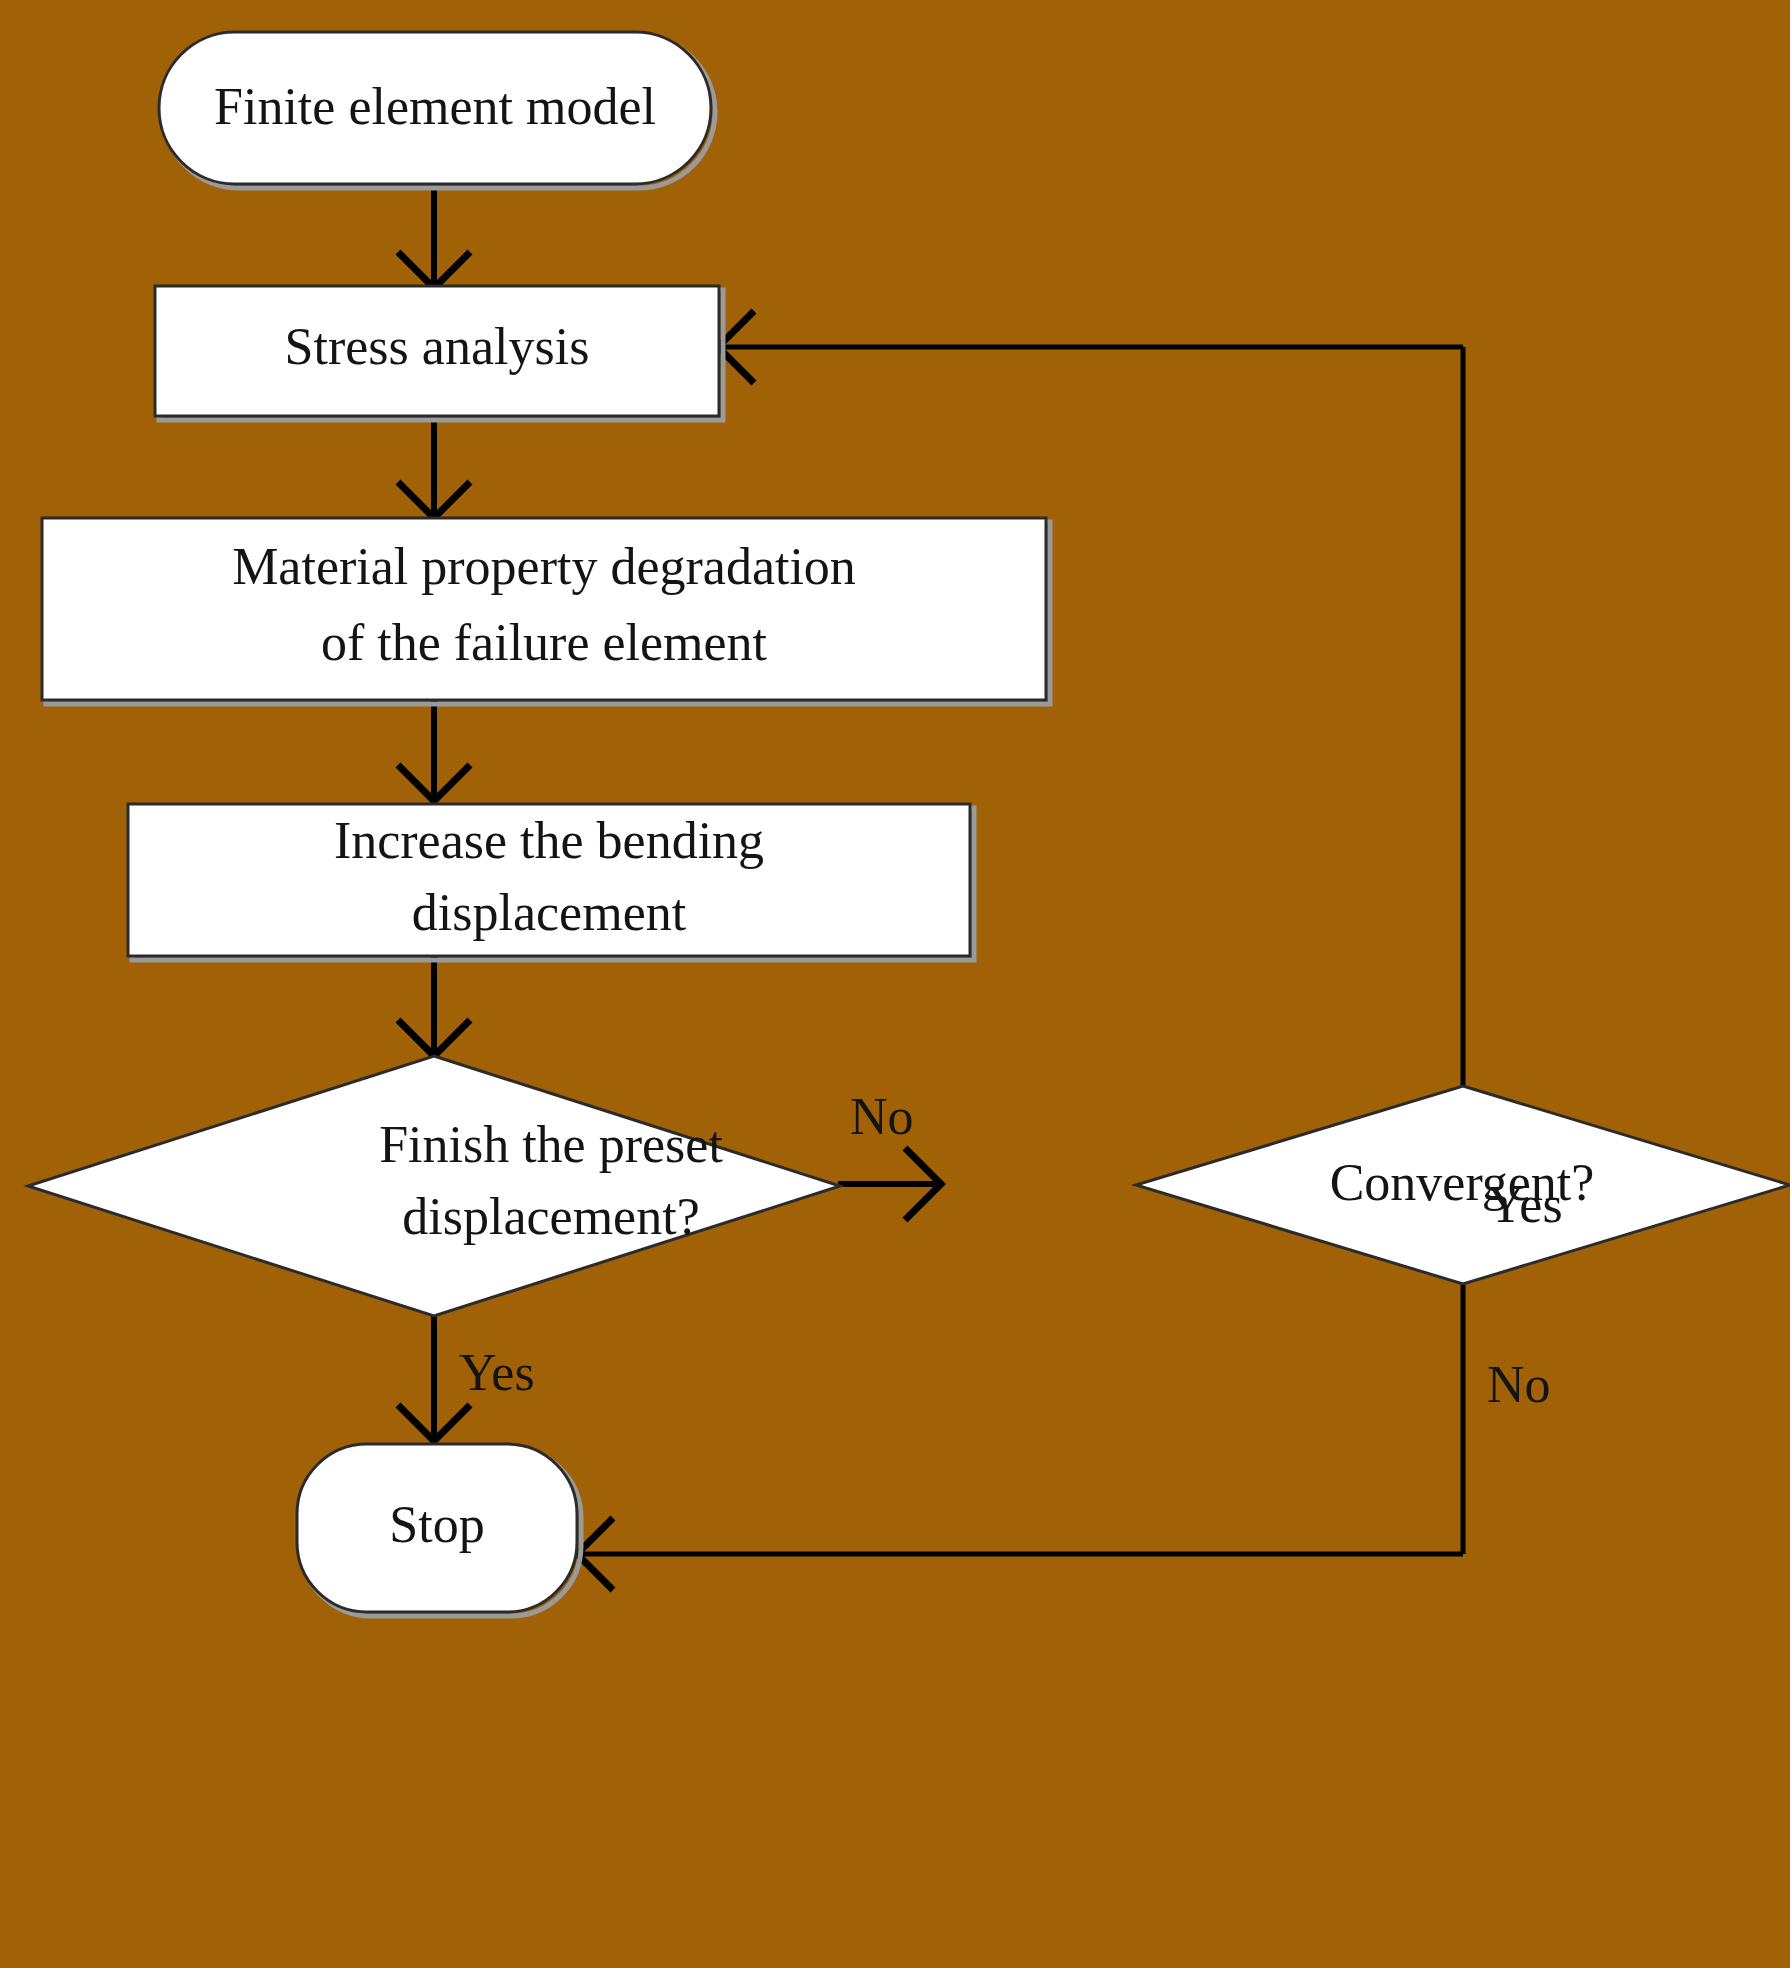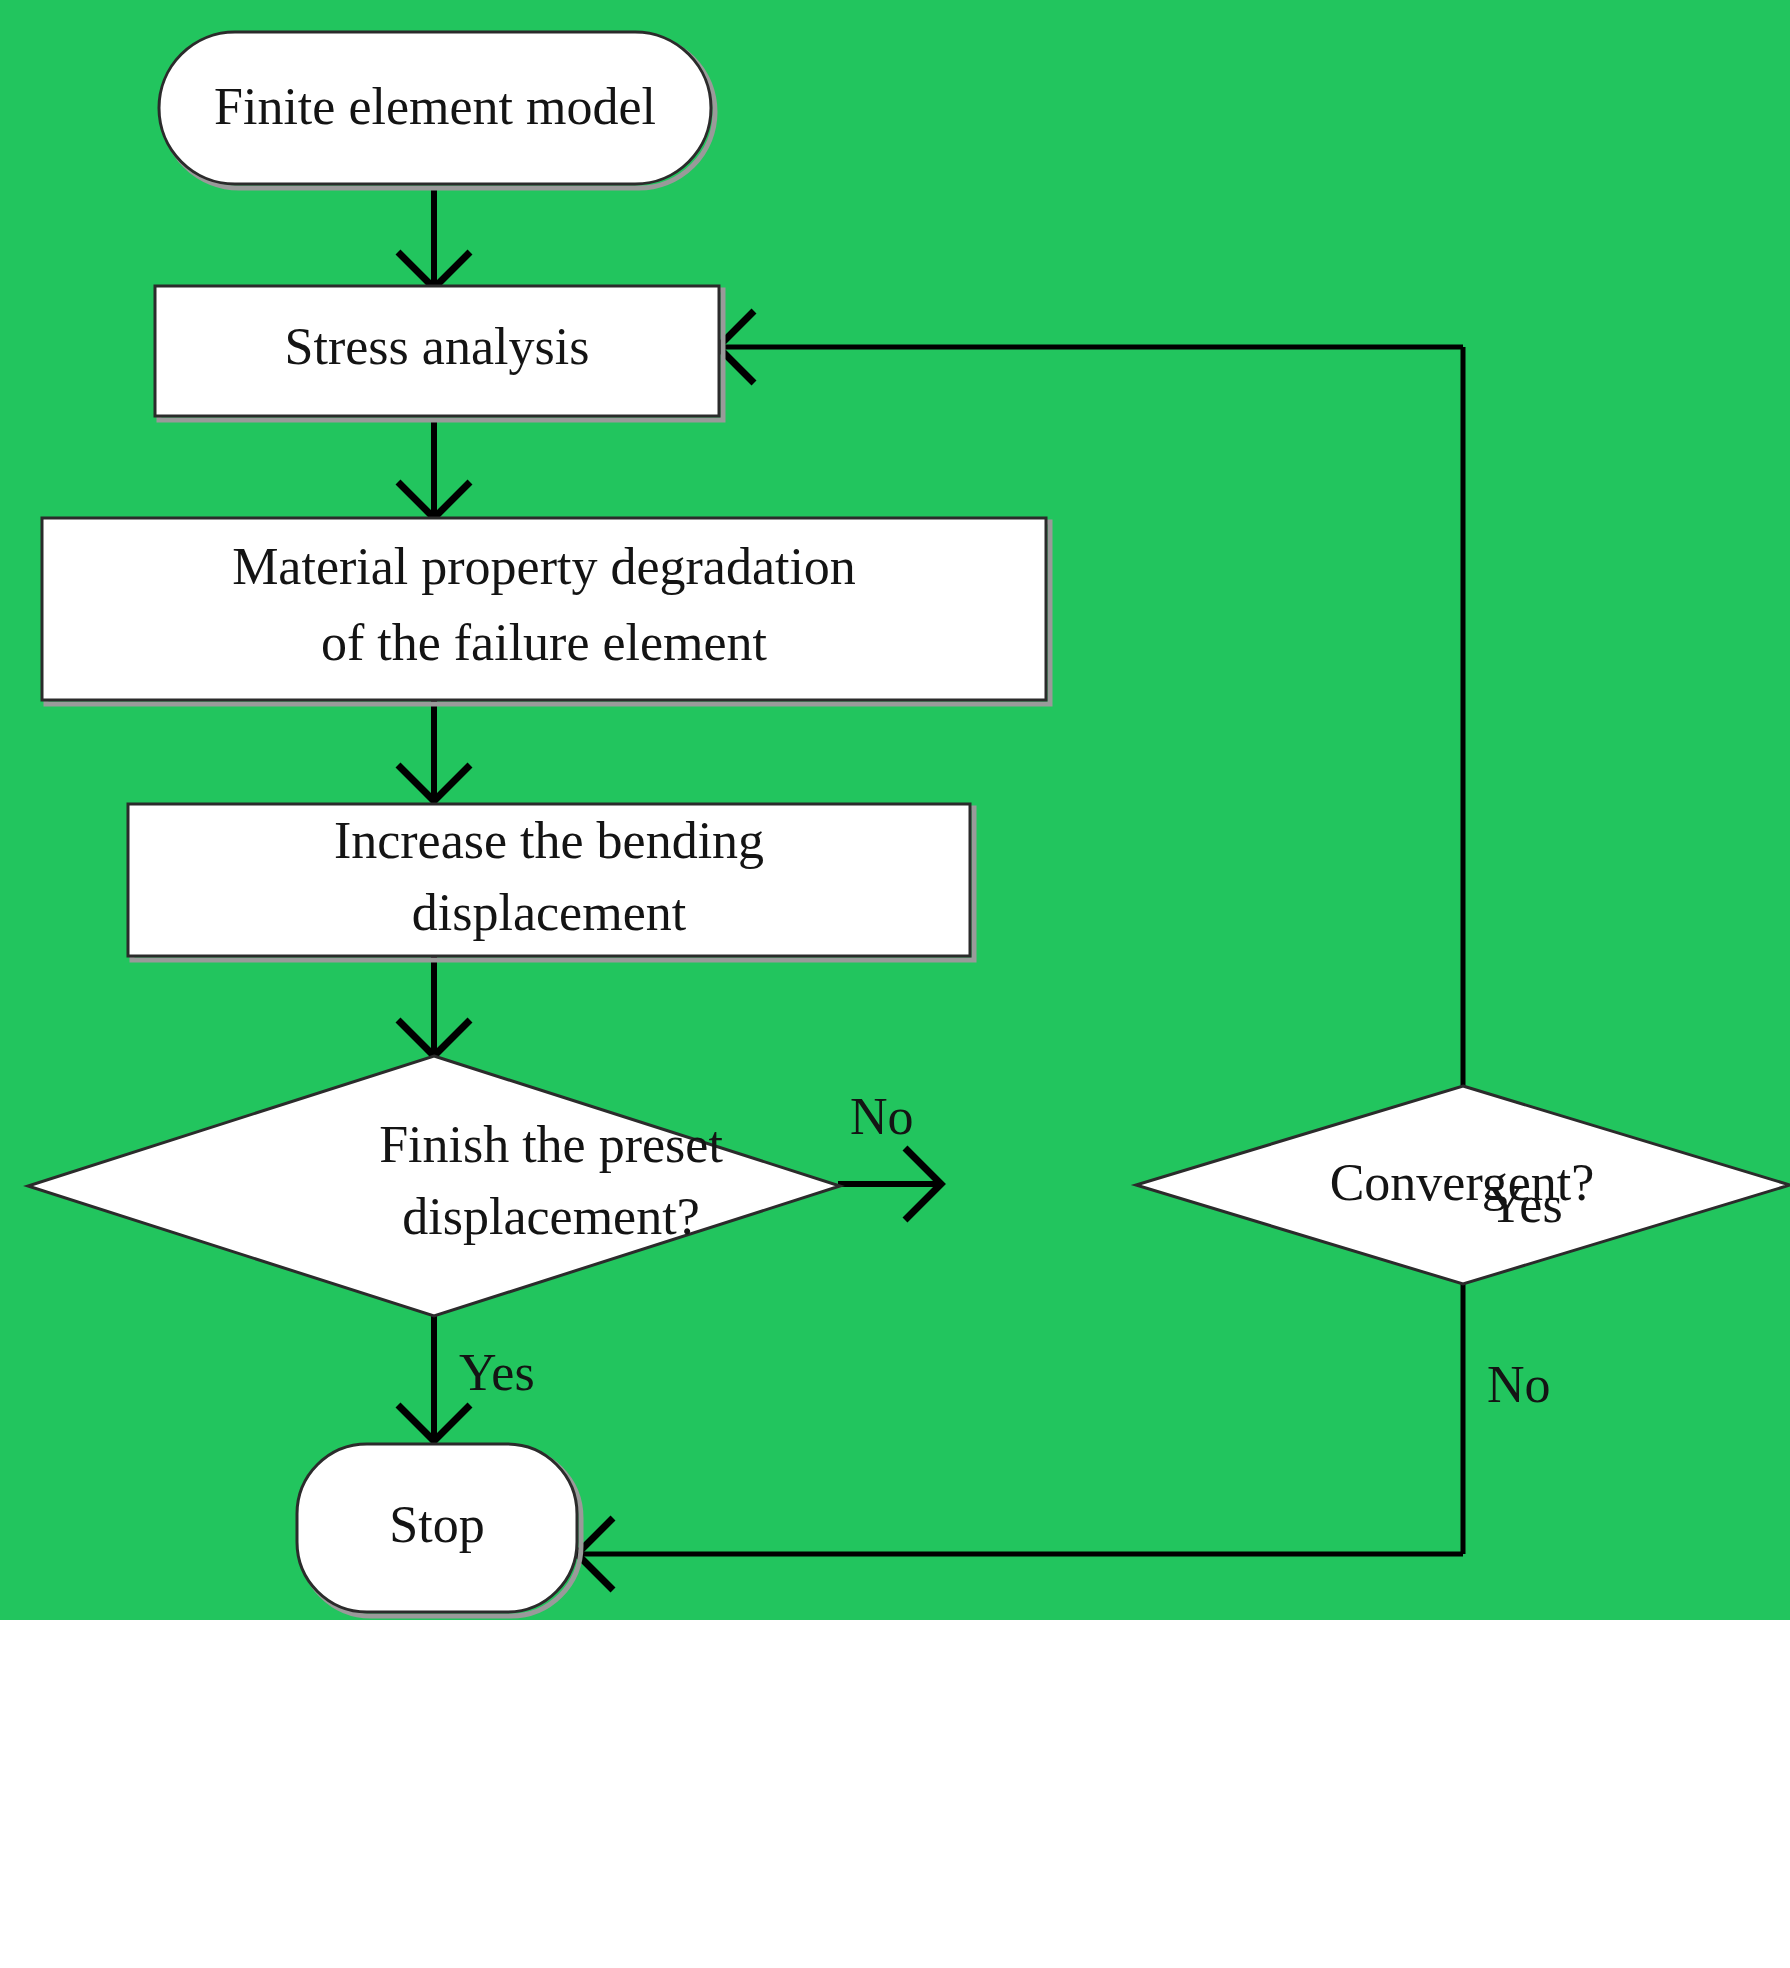--- a/index.html
+++ b/index.html
@@ -10,22 +10,22 @@
   }
   body {
     width: 1790px;
     height: 1968px;
     font-family: "Liberation Serif", "DejaVu Serif", serif;
     overflow: hidden;
   }
   #flowchart-root {
     position: relative;
     width: 1790px;
-    height: 1620px;
-    background: #22c55e;
+    height: 1968px;
+    background: #a16207;
   }
   svg#flow-svg {
     position: absolute;
     top: 0;
     left: 0;
     width: 1790px;
     height: 1968px;
     display: block;
   }
   .node-shape {

